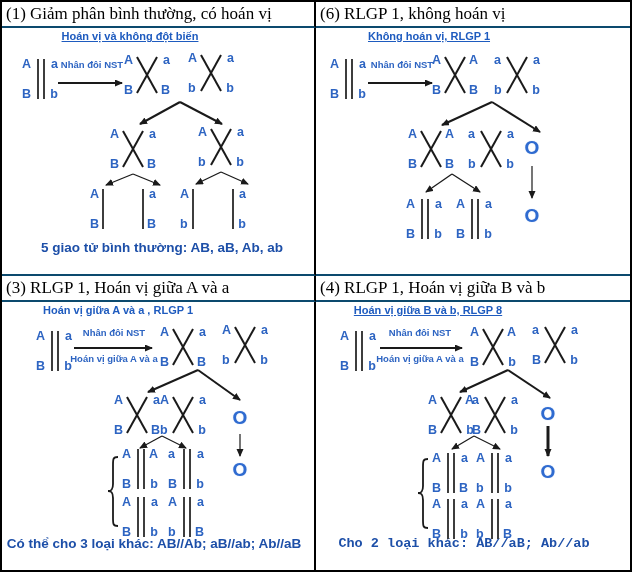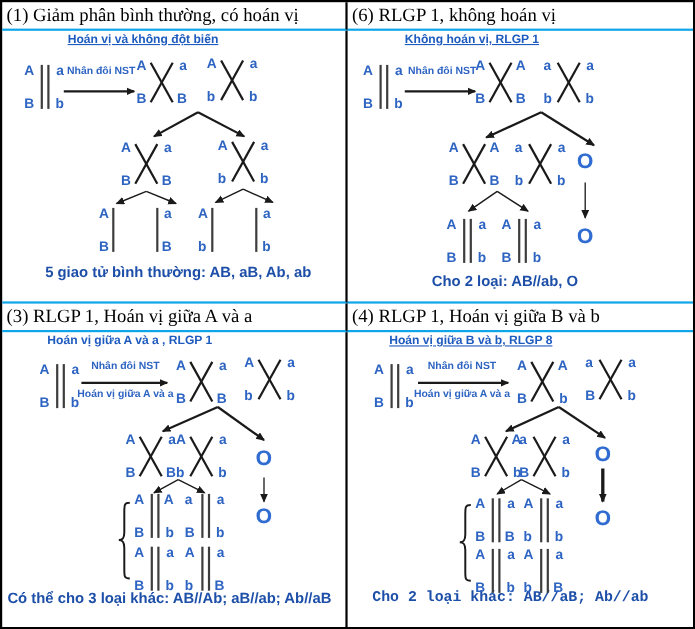--- a/index.html
+++ b/index.html
@@ -3,21 +3,21 @@
 <meta charset="utf-8">
 <style>
   html,body{margin:0;padding:0;background:#fff;}
   .frame{
     width:632px;height:572px;box-sizing:border-box;border:2px solid #000;
     display:grid;grid-template-columns:1fr 1fr;grid-template-rows:26px 248px 26px 1fr;
     background:#fff;font-family:"Liberation Sans",sans-serif;
   }
   .cell{position:relative;box-sizing:border-box;overflow:hidden;}
   .cell.cl{border-right:2px solid #000;}
-  .cell.bb{border-bottom:2px solid #0ea5e9;}
+  .cell.bb{border-bottom:2px solid #0c4a6e;}
   .cell.title{
     font-family:"Liberation Serif",serif;font-size:17px;color:#000;
     padding:2px 4px 0 4px;white-space:nowrap;
   }
   .dtext{position:absolute;transform:translateX(-50%);white-space:nowrap;line-height:1.15;
          font-family:"Liberation Sans",sans-serif;}
   .heading,.heading-u{font-size:11px;font-weight:700;color:var(--heading,#1e5bbf);}
   .heading-u{text-decoration:underline;}
   .label{font-size:9.5px;font-weight:700;color:var(--allele,#2d64c2);}
   .caption{font-size:13.5px;font-weight:700;color:var(--caption,#1d4fa8);}
@@ -129,21 +129,20 @@
         <line x1="178" y1="74" x2="220" y2="96" stroke="#1a1a1a" stroke-width="2" marker-end="url(#ah0)"></line>
         <line x1="131" y1="146" x2="104" y2="157" stroke="#1a1a1a" stroke-width="1.3" marker-end="url(#ah0)"></line>
         <line x1="131" y1="146" x2="158" y2="157" stroke="#1a1a1a" stroke-width="1.3" marker-end="url(#ah0)"></line>
         <line x1="219" y1="144" x2="194" y2="156" stroke="#1a1a1a" stroke-width="1.3" marker-end="url(#ah0)"></line>
         <line x1="219" y1="144" x2="246" y2="156" stroke="#1a1a1a" stroke-width="1.3" marker-end="url(#ah0)"></line>
       </svg>
     </div>
   <div class="cell bb">
       <div class="dtext heading-u" style="left: 113px; top: 2px;">Không hoán vị, RLGP 1</div>
       <div class="dtext label" style="left: 86px; top: 32px;">Nhân đôi NST</div>
-      <div class="dtext caption" style="left: 143px; top: 220px;">Cho 2 loại: AB//ab, O</div>
       <div class="g pair4" style="left: 14px; top: 30px;">
         <i class="bar b1"></i>
         <i class="bar b2"></i>
         <span class="lt tl">A</span>
         <span class="lt tr">a</span>
         <span class="lt bl">B</span>
         <span class="lt br">b</span>
       </div>
       <div class="g cross" style="left: 116px; top: 26px;">
         <svg width="24" height="38">

